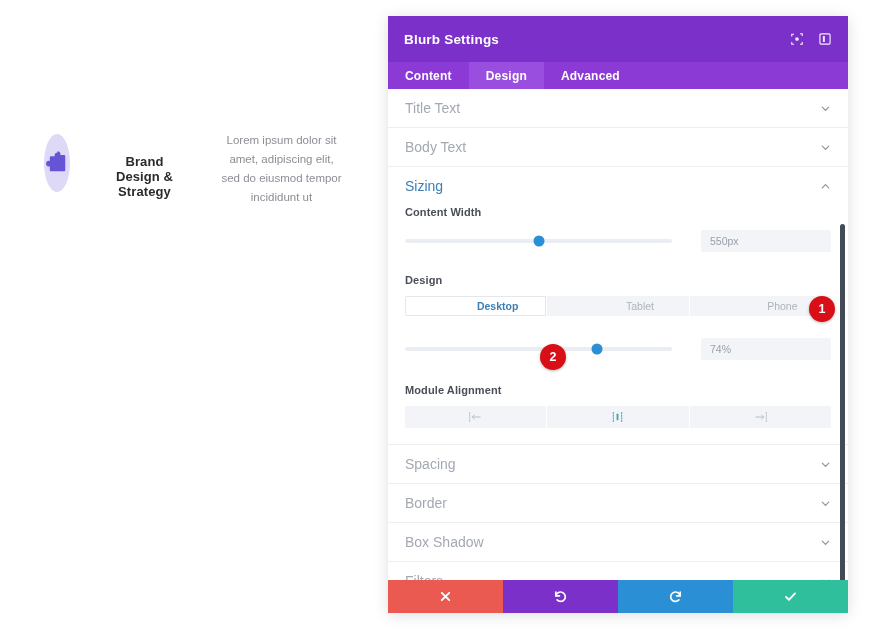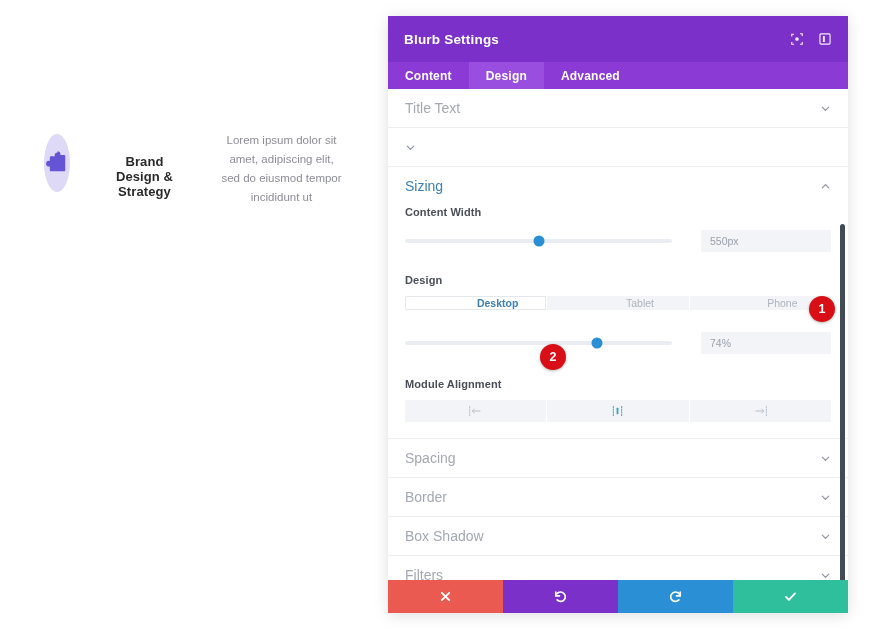--- a/index.html
+++ b/index.html
@@ -118,21 +118,21 @@
     border: none; border-radius: 2px;
     display: flex; align-items: center; padding: 0 9px;
     font-size: 10.5px; color: #9aa1ab;
   }
 
   .device-tabs {
     display: flex; margin-bottom: 22px;
     border-radius: 2px; overflow: hidden;
   }
   .device-tab {
-    flex: 1 1 0; height: 14px;
+    flex: 1 1 0; height: 20px;
     display: flex; align-items: center; justify-content: center;
     font-size: 10.5px; color: #aeb4bd; background: #f2f4f7;
     border: 1px solid transparent;
     cursor: pointer;
     padding-left: 44px;
   }
   .device-tab.active {
     background: #ffffff; color: #3b7fb5; font-weight: 700;
     border: 1px solid #e4e8ed;
   }
@@ -232,20 +232,21 @@
           <span class="chev">
             <svg width="11" height="11" viewBox="0 0 12 12" fill="none" stroke="currentColor" stroke-width="1.3" stroke-linecap="round">
                 <path d="M2.5 4.5L6 8l3.5-3.5"></path>
               </svg>
           </span>
         </div>
       </div>
 
       <div class="section">
         <div class="section-head">
+          <span class="label">Body Text</span>
           <span class="chev">
             <svg width="11" height="11" viewBox="0 0 12 12" fill="none" stroke="currentColor" stroke-width="1.3" stroke-linecap="round">
                 <path d="M2.5 4.5L6 8l3.5-3.5"></path>
               </svg>
           </span>
         </div>
       </div>
 
       <div class="section open">
         <div class="section-head">

